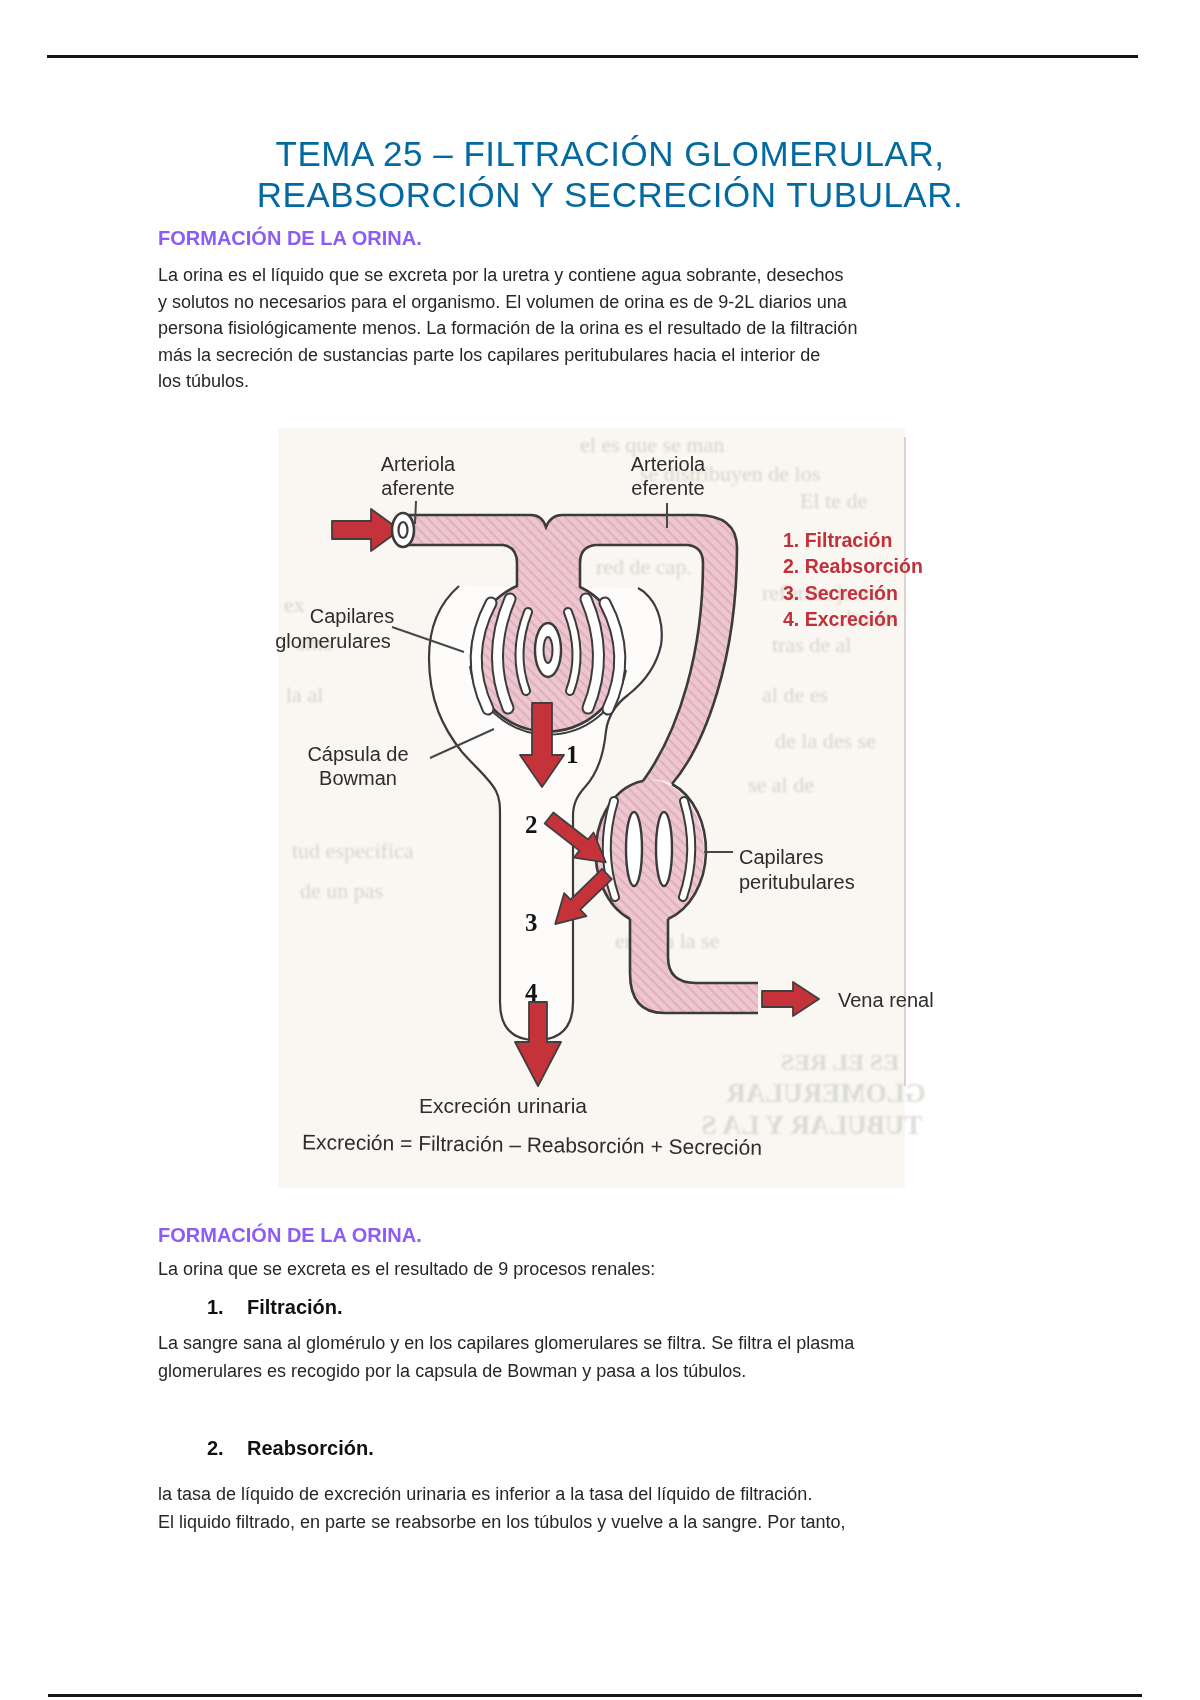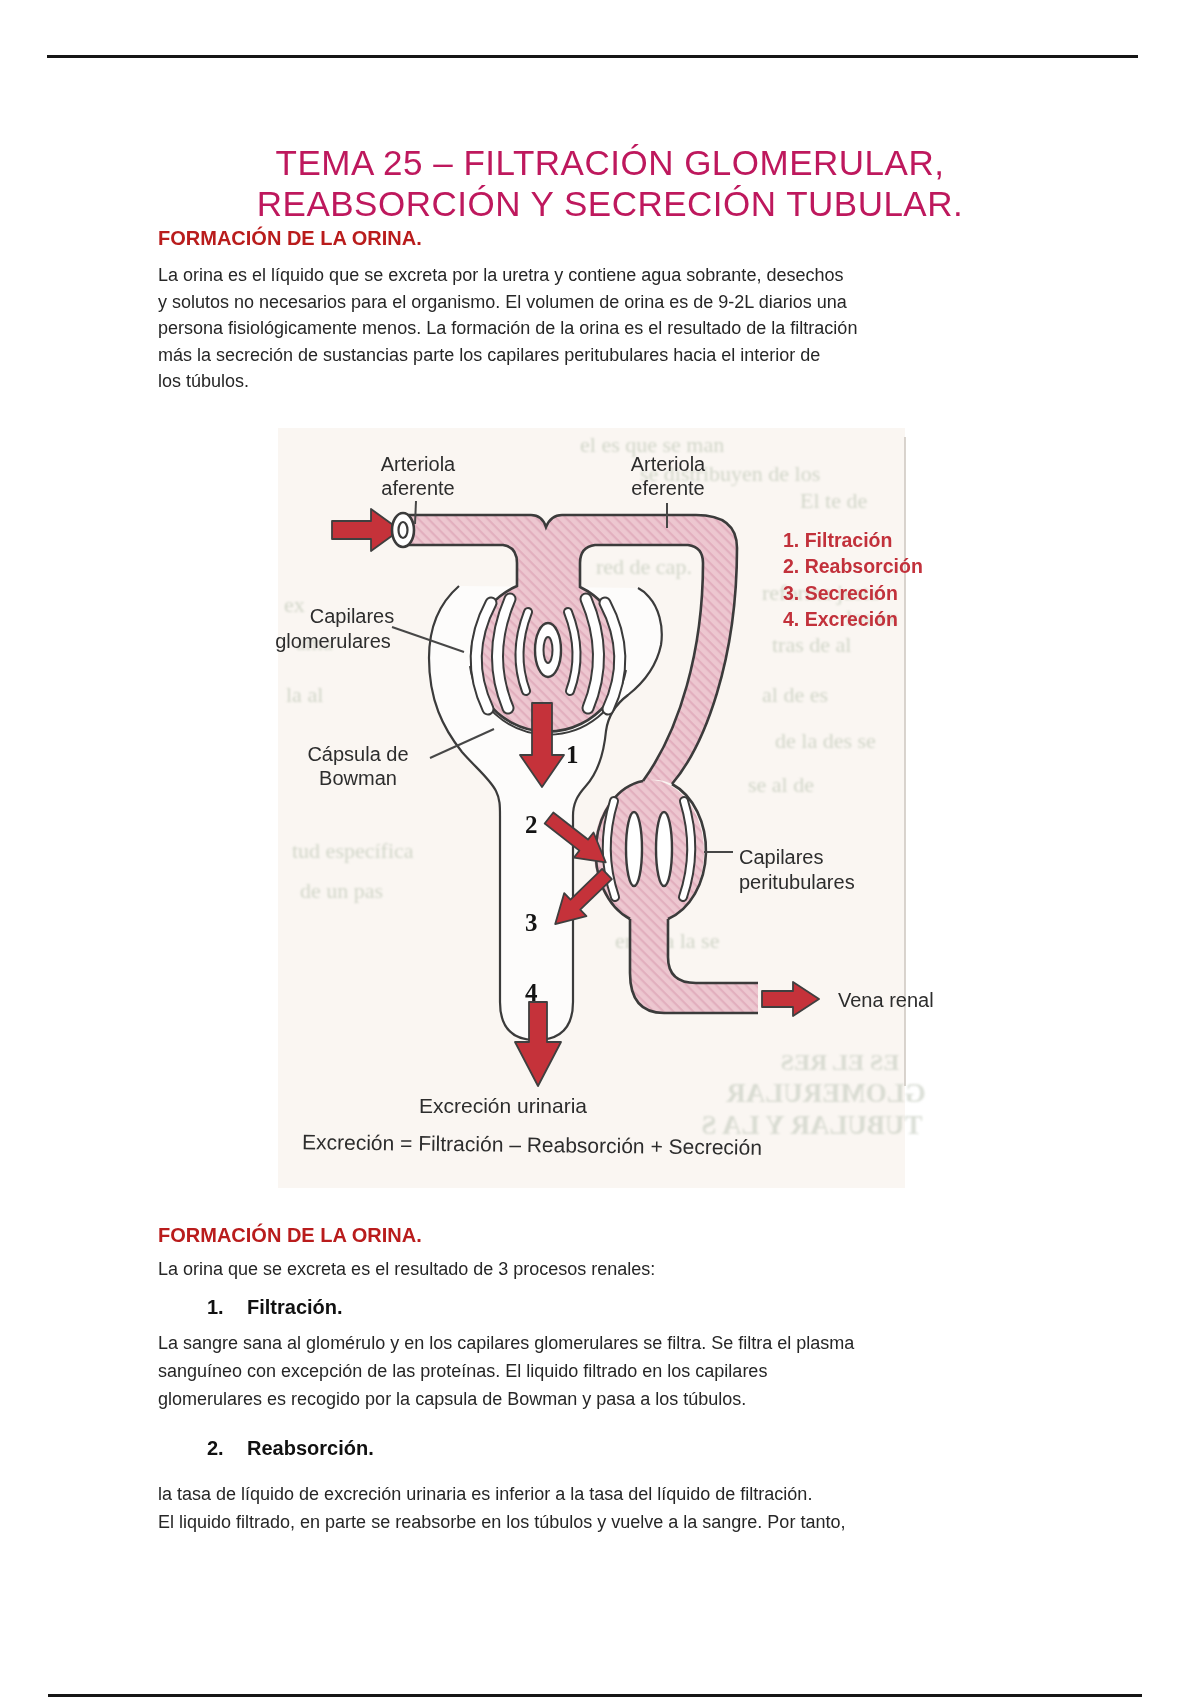--- a/index.html
+++ b/index.html
@@ -2,22 +2,22 @@
 <html><head>
 <meta charset="utf-8">
 <style>
   html,body{margin:0;padding:0;background:#ffffff;}
   .page{position:relative;width:1200px;height:1700px;background:#ffffff;overflow:hidden;
         font-family:"Liberation Sans", sans-serif;color:#262626;}
   .rule{position:absolute;background:#161616;height:3px;}
   .rule.top{left:47px;top:55px;width:1091px;}
   .rule.bottom{left:48px;top:1694px;width:1094px;}
   .doc-title{position:absolute;left:160px;top:133px;width:900px;text-align:center;
-             font-size:35px;line-height:41px;color:#be185d;letter-spacing:.5px;margin-top:9px;}
-  .heading{position:absolute;left:158px;font-size:20px;font-weight:bold;color:#b91c1c;}
+             font-size:35px;line-height:41px;color:#0369a1;letter-spacing:.5px;}
+  .heading{position:absolute;left:158px;font-size:20px;font-weight:bold;color:#8b5cf6;}
   .para{position:absolute;left:158px;font-size:18px;line-height:26.5px;color:#262626;white-space:nowrap;}
   .para.wide{line-height:28px;}
   .li-row{position:absolute;font-size:20px;font-weight:bold;color:#111;}
   .li-num{position:absolute;left:207px;}
   .li-label{position:absolute;left:247px;}
   .scanbg{position:absolute;left:278px;top:428px;width:627px;height:760px;background:#faf6f2;}
   .scanedge{position:absolute;left:904px;top:437px;width:2px;height:649px;background:#cfc9c2;opacity:.8;}
   svg text{font-family:"Liberation Sans", sans-serif;}
   svg .lbl{font-size:20px;fill:#2d2d2d;}
   svg .small-lbl{font-size:21px;fill:#2d2d2d;}
@@ -186,30 +186,29 @@
       <text class="lbl" x="739" y="864">Capilares</text>
       <text class="lbl" x="739" y="889">peritubulares</text>
       <text class="lbl" x="838" y="1007">Vena renal</text>
       <text class="small-lbl" x="503" y="1113" text-anchor="middle">Excreción urinaria</text>
       <text class="small-lbl" x="532" y="1152" text-anchor="middle" transform="rotate(0.7 532 1147)">Excreción = Filtración – Reabsorción + Secreción</text>
     </g>
   </svg>
 
   <div class="heading" style="top:1224px">FORMACIÓN DE LA ORINA.</div>
 
-  <div class="para" style="top:1256px">La orina que se excreta es el resultado de 3 procesos renales:</div>
+  <div class="para" style="top:1256px">La orina que se excreta es el resultado de 9 procesos renales:</div>
 
   <div class="li-row" style="top:1296px">
     <span class="li-num">1.</span>
     <span class="li-label">Filtración.</span>
   </div>
 
   <div class="para wide" style="top:1329px">
       <div>La sangre sana al glomérulo y en los capilares glomerulares se filtra. Se filtra el plasma</div>
-      <div>sanguíneo con excepción de las proteínas. El liquido filtrado en los capilares</div>
       <div>glomerulares es recogido por la capsula de Bowman y pasa a los túbulos.</div>
     </div>
 
   <div class="li-row" style="top:1437px">
     <span class="li-num">2.</span>
     <span class="li-label">Reabsorción.</span>
   </div>
 
   <div class="para wide" style="top:1480px">
       <div>la tasa de líquido de excreción urinaria es inferior a la tasa del líquido de filtración.</div>

